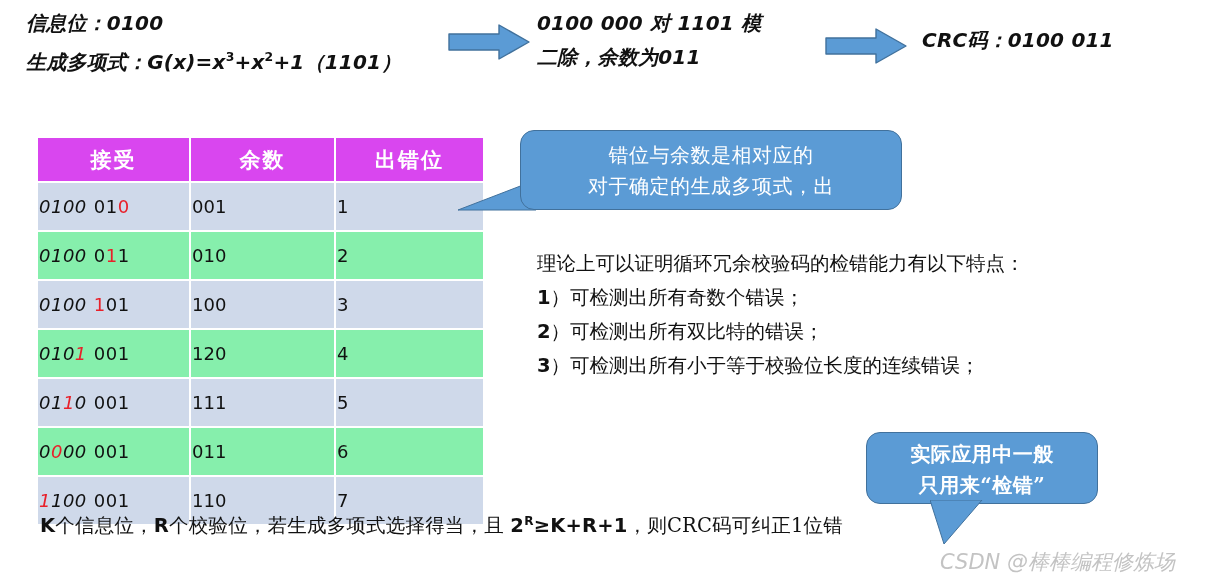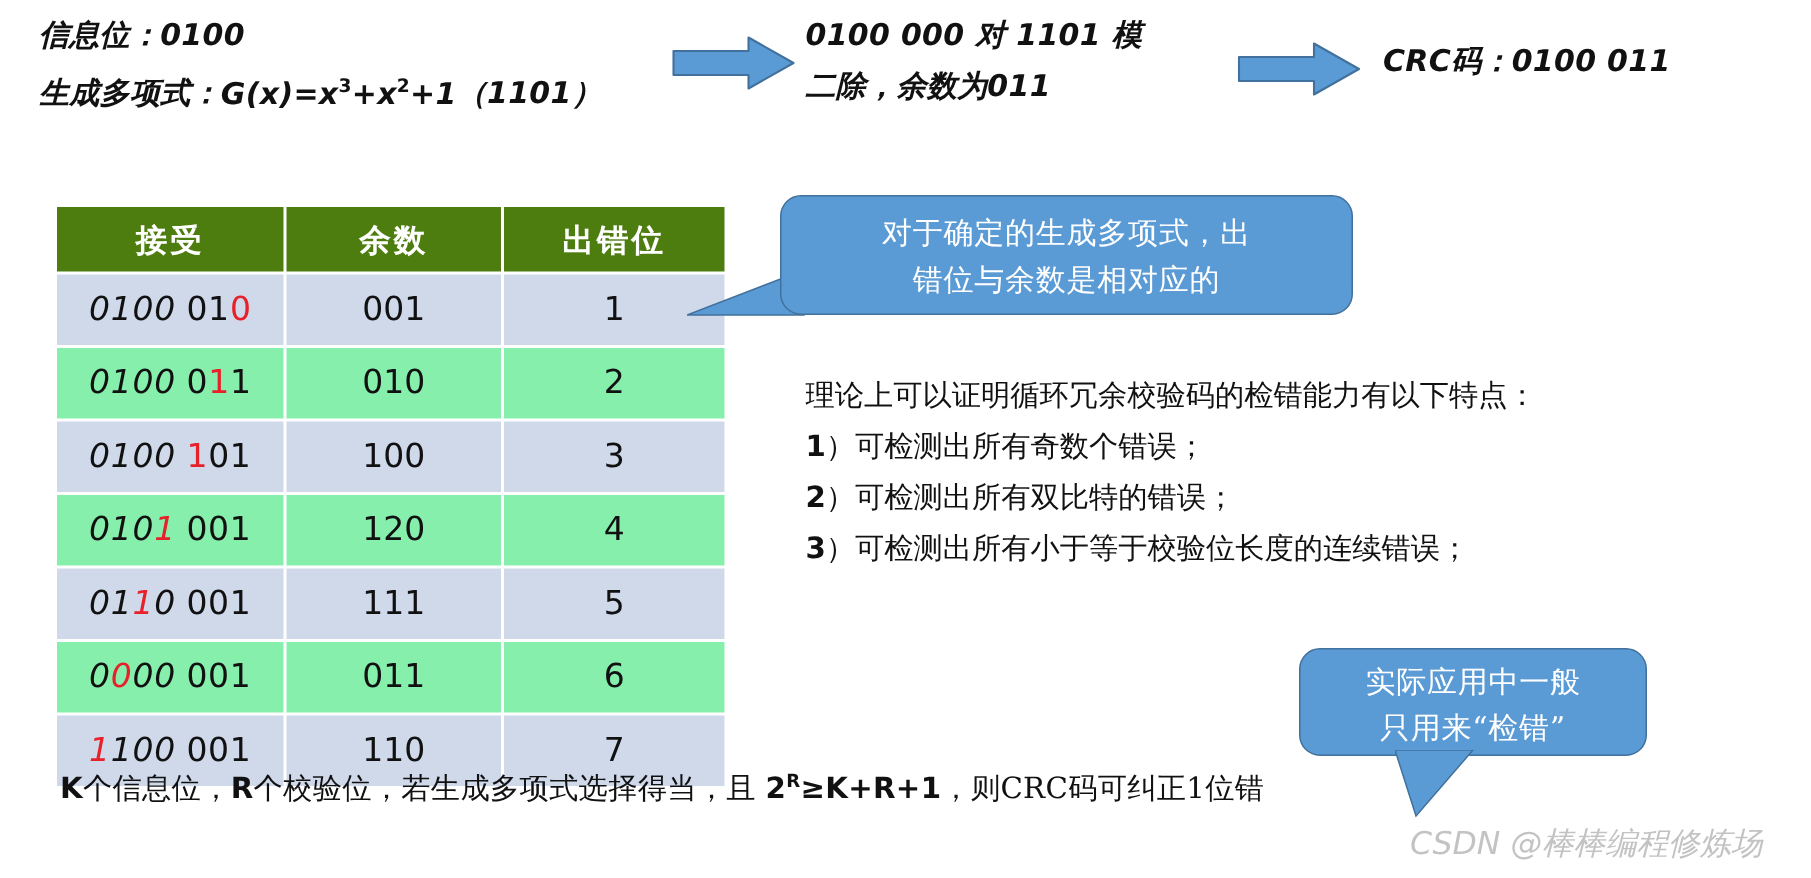--- a/index.html
+++ b/index.html
@@ -38,37 +38,37 @@
 
   
   .crc-table{
     position:absolute;left:36px;top:136px;
     width:435px;
     border-collapse:collapse;
     table-layout:fixed;
   }
   .crc-table th{
     height:41px;
-    background:#4d7c0f;
+    background:#d946ef;
     color:#ffffff;
     font-family:"DejaVu Serif","Liberation Serif",serif;
     font-weight:700;
     font-size:21px;
     letter-spacing:2px;
     border:2px solid #ffffff;
     text-align:center;
     vertical-align:middle;
   }
   .crc-table td{
     height:45px;
     border:2px solid #ffffff;
-    text-align:center;
+    text-align:left;
     vertical-align:middle;
     font-family:"DejaVu Sans","Liberation Sans",sans-serif;
-    font-size:22px;
+    font-size:18px;
     color:#111111;
   }
   .crc-table tr.odd td{background:#CFD9EA;}
   .crc-table tr.even td{background:#86efac;}
   .col-a{width:149px;}
   .col-b{width:141px;}
   .col-c{width:145px;}
   .recv{letter-spacing:.5px;}
   .recv .r{color:#E8202A;}
   .recv .pre{font-style:italic;}
@@ -89,20 +89,21 @@
     box-sizing:border-box;
     letter-spacing:.5px;
   }
   #callout-1{
     left:520px;top:130px;width:382px;height:80px;
     padding-top:9px;
   }
   #callout-2{
     left:866px;top:432px;width:232px;height:72px;
     padding-top:6px;
+    font-weight:bold;
   }
   .tail{position:absolute;}
   #tail-1{left:458px;top:180px;}
   #tail-2{left:930px;top:500px;}
 
   
   .para{
     position:absolute;
     left:537px;top:247px;
     font-family:"DejaVu Serif","Liberation Serif",serif;
@@ -210,22 +211,22 @@
           <td class="col-b">110</td>
           <td class="col-c">7</td>
         </tr>
       </tbody>
   </table>
 
   <svg class="tail" id="tail-1" width="80" height="36" viewBox="0 0 80 36">
     <polygon points="78,0 78,30 0,30" fill="#5B9BD5" stroke="#41719C" stroke-width="1"></polygon>
   </svg>
   <div class="callout" id="callout-1">
+    <div>错位与余数是相对应的</div>
     <div>对于确定的生成多项式，出</div>
-    <div>错位与余数是相对应的</div>
   </div>
 
   <div class="para">
     <span class="ln">理论上可以证明循环冗余校验码的检错能力有以下特点：</span>
     <span class="ln"><span class="num">1</span><span>）可检测出所有奇数个错误；</span></span>
     <span class="ln"><span class="num">2</span><span>）可检测出所有双比特的错误；</span></span>
     <span class="ln"><span class="num">3</span><span>）可检测出所有小于等于校验位长度的连续错误；</span></span>
   </div>
 
   <div class="callout" id="callout-2">

